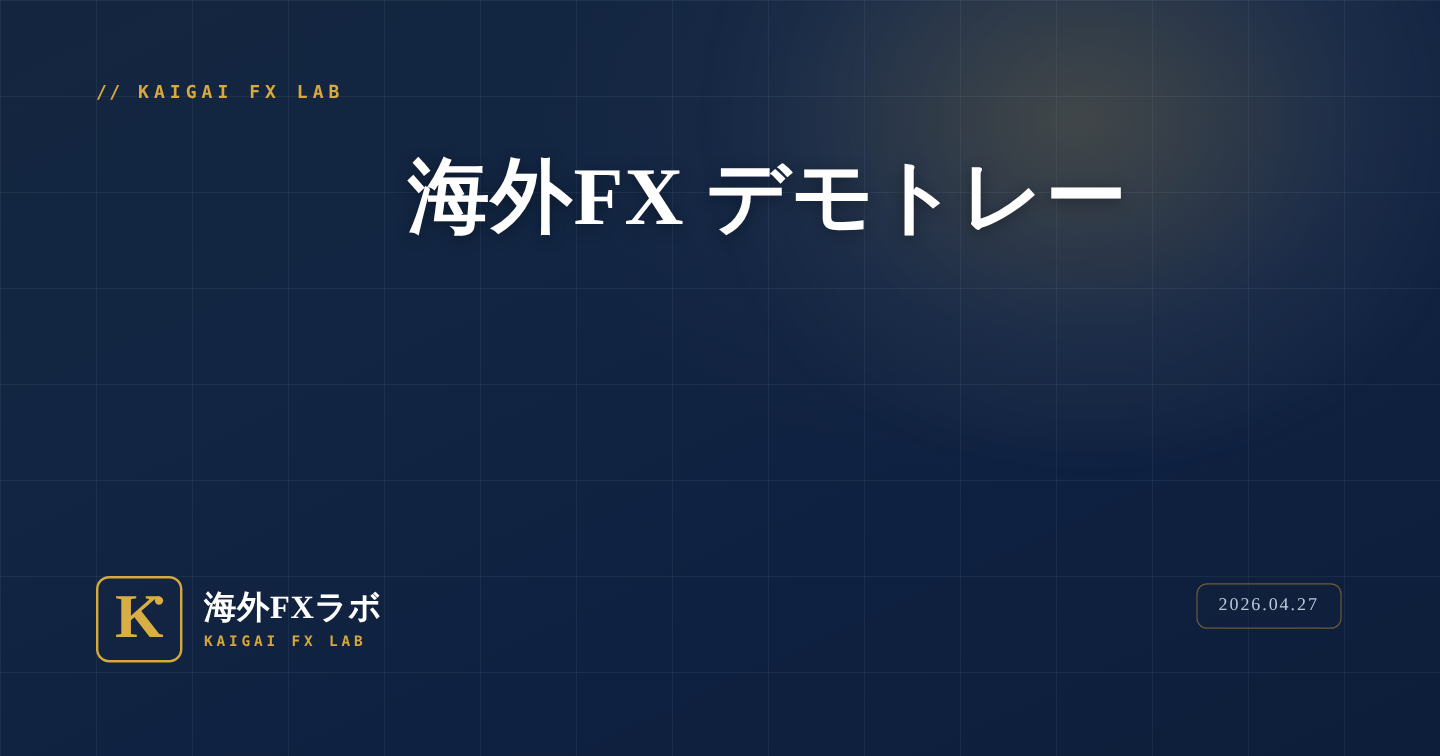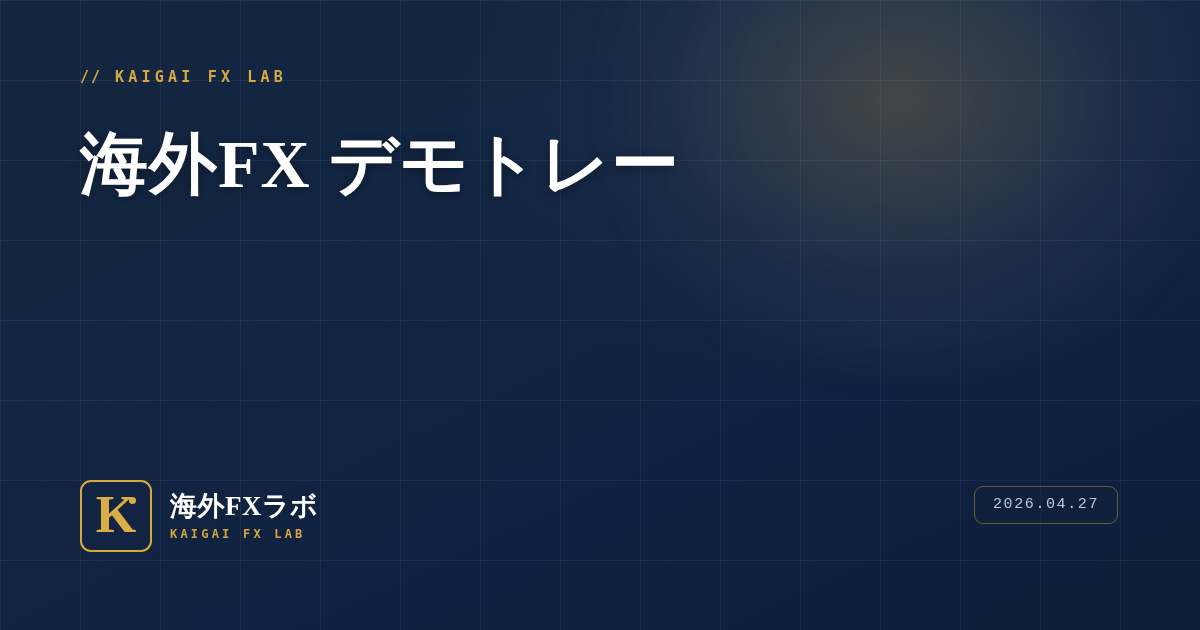--- a/index.html
+++ b/index.html
@@ -71,20 +71,21 @@
     left:80px;
     top:116px;
     width:860px;
     color:#ffffff;
     font-family:"Liberation Serif", "DejaVu Serif", serif;
     font-weight:700;
     font-size:68px;
     line-height:1.44;
     letter-spacing:1px;
     text-shadow:0 2px 12px rgba(0,0,0,0.35);
+    text-align:right;
   }
 
   
   .footer {
     position:absolute;
     left:0; right:0;
     bottom:0;
     height:150px;
   }
 
@@ -149,21 +150,21 @@
 
   .date-badge {
     position:absolute;
     right:82px;
     top:6px;
     padding:9px 18px 10px;
     border:1px solid #6b5a37;
     border-radius:9px;
     background:rgba(18,34,60,0.5);
     color:#b9cadd;
-    font-family:Liberation Mono, monospace;
+    font-family:Liberation Serif, serif;
     font-size:15px;
     letter-spacing:1.6px;
     white-space:nowrap;
   }
 </style>
 </head>
 <body>
 
 <div class="canvas">
 

